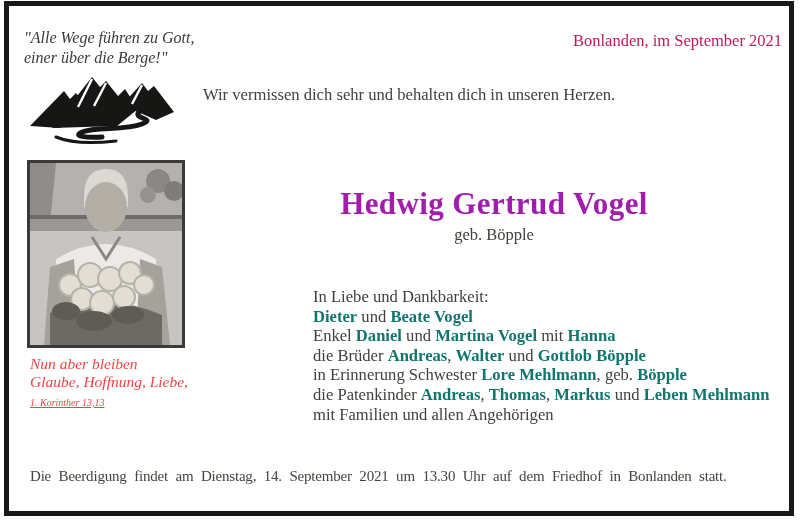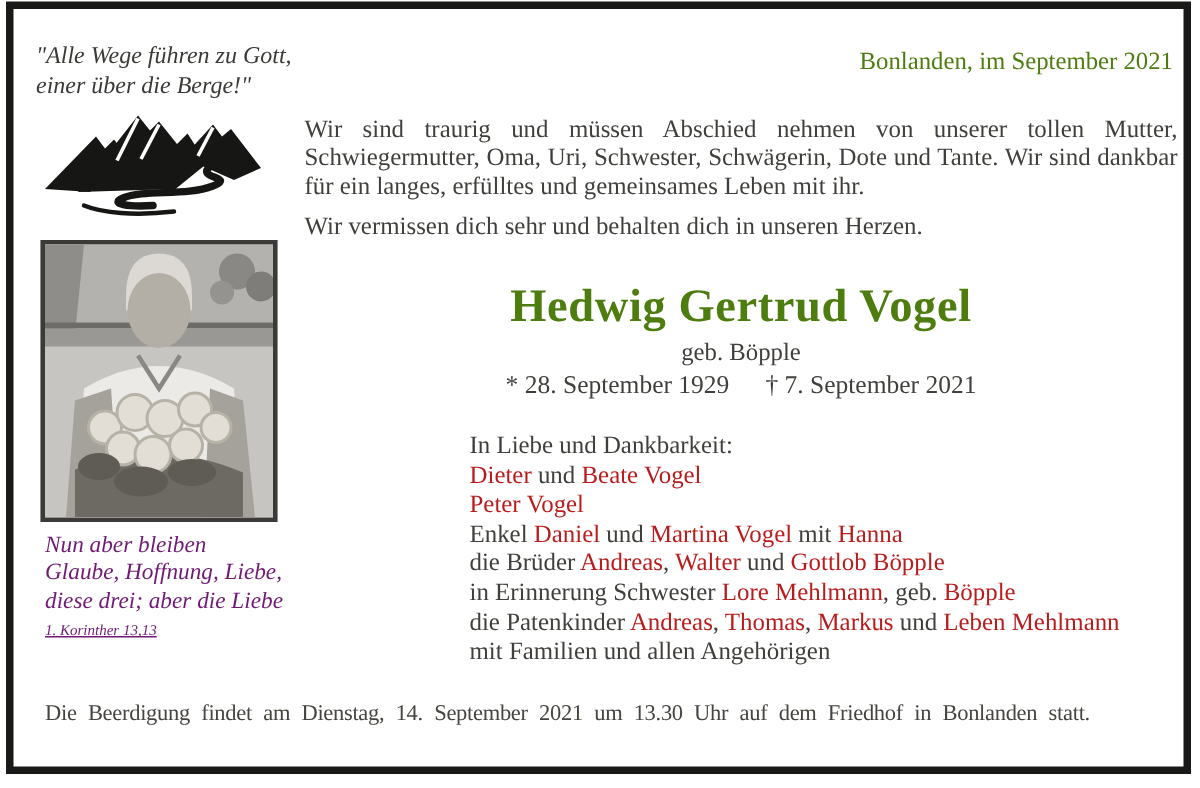--- a/index.html
+++ b/index.html
@@ -10,41 +10,41 @@
   }
   .abs{position:absolute;}
   .frame{
     left:4px;top:1px;width:790px;height:515px;
     border:5px solid #191918;box-sizing:border-box;
   }
   .quote{
     left:24px;top:28px;font-style:italic;font-size:16px;line-height:20px;
     color:#3c3a37;white-space:nowrap;
   }
-  .place-date{top:31px;right:18px;font-size:16.5px;color:#4d7c0f;}
+  .place-date{top:31px;right:18px;font-size:16.5px;color:#be185d;}
   .logo{left:28px;top:74px;width:152px;height:72px;}
   .main-col{left:203px;top:77px;width:582px;font-size:16.6px;line-height:18.8px;}
   .para1{text-align:justify;margin:0;}
   .para2{margin:9px 0 0 0;}
   .center-block{left:203px;top:187px;width:582px;text-align:center;}
   .deceased-name{
-    font-size:31px;font-weight:bold;color:#4d7c0f;
+    font-size:31px;font-weight:bold;color:#a21caf;
     letter-spacing:.4px;line-height:34px;margin:0;
   }
   .maiden{font-size:16.5px;margin-top:4px;text-align:center;}
   .dates{font-size:17px;margin-top:2px;}
   .death-date{margin-left:24px;}
   .family{left:313px;top:287px;font-size:16.6px;line-height:19.6px;}
-  .family .b{font-weight:normal;color:#b91c1c;}
+  .family .b{font-weight:bold;color:#0f766e;}
   .photo-wrap{
     left:27px;top:160px;width:152px;height:182px;
     border:3px solid #3b3a39;background:#c7c5c1;
   }
   .photo-wrap svg{display:block;filter:blur(.4px);}
-  .poem{left:30px;top:355px;font-style:italic;font-size:15.5px;line-height:18.4px;color:#701a75;}
+  .poem{left:30px;top:355px;font-style:italic;font-size:15.5px;line-height:18.4px;color:#ef4444;}
   .poem-source{font-size:10px;margin-top:2px;text-decoration:underline;}
   .funeral{
     left:30px;top:468px;width:748px;font-size:15px;
     letter-spacing:-.2px;word-spacing:4px;white-space:nowrap;color:#46443f;
   }
 </style>
 </head>
 <body>
 
 <div class="abs frame"></div>
@@ -69,21 +69,20 @@
       <path d="M114 11 L104 30"></path>
     </g>
     <g fill="none" stroke="#161615" stroke-linecap="round">
       <path d="M112 37 C102 45 130 44 114 50 C96 57 68 52 54 58 C44 62 58 64 74 63" stroke-width="5"></path>
       <path d="M88 67 C62 70 40 68 28 63" stroke-width="3"></path>
     </g>
   </svg>
 </div>
 
 <div class="abs main-col">
-  <p class="para1">Wir sind traurig und müssen Abschied nehmen von unserer tollen Mutter, Schwiegermutter, Oma, Uri, Schwester, Schwägerin, Dote und Tante. Wir sind dankbar für ein langes, erfülltes und gemeinsames Leben mit ihr.</p>
   <p class="para2">Wir vermissen dich sehr und behalten dich in unseren Herzen.</p>
 </div>
 
 <div class="abs photo-wrap">
   <svg viewBox="0 0 152 182" width="152" height="182" aria-hidden="true">
     <rect x="0" y="0" width="152" height="182" fill="#c7c5c1"></rect>
     <rect x="0" y="0" width="152" height="52" fill="#b4b2ae"></rect>
     <path d="M0 0 L26 0 L20 60 L0 66 Z" fill="#8f8d89"></path>
     <circle cx="128" cy="18" r="12" fill="#8a8884"></circle>
     <circle cx="144" cy="28" r="10" fill="#7f7d79"></circle>
@@ -111,40 +110,35 @@
       <ellipse cx="36" cy="148" rx="14" ry="9"></ellipse>
       <ellipse cx="64" cy="158" rx="18" ry="10"></ellipse>
       <ellipse cx="98" cy="152" rx="16" ry="9"></ellipse>
     </g>
   </svg>
 </div>
 
 <div class="abs center-block">
   <div class="deceased-name">Hedwig Gertrud Vogel</div>
   <div class="maiden">geb. Böpple</div>
-  <div class="dates">
-    <span>* 28. September 1929</span><span class="death-date">† 7. September 2021</span>
-  </div>
 </div>
 
 <div class="abs family">
   <div>In Liebe und Dankbarkeit:</div>
   <div id="family-lines">
       <div><span class="b">Dieter</span><span> und </span><span class="b">Beate Vogel</span></div>
-      <div><span class="b">Peter Vogel</span></div>
       <div><span>Enkel </span><span class="b">Daniel</span><span> und </span><span class="b">Martina Vogel</span><span> mit </span><span class="b">Hanna</span></div>
       <div><span>die Brüder </span><span class="b">Andreas</span><span>, </span><span class="b">Walter</span><span> und </span><span class="b">Gottlob Böpple</span></div>
       <div><span>in Erinnerung Schwester </span><span class="b">Lore Mehlmann</span><span>, geb. </span><span class="b">Böpple</span></div>
       <div><span>die Patenkinder </span><span class="b">Andreas</span><span>, </span><span class="b">Thomas</span><span>, </span><span class="b">Markus</span><span> und </span><span class="b">Leben Mehlmann</span></div>
       <div><span>mit Familien und allen Angehörigen</span></div>
     </div>
 </div>
 
 <div class="abs poem">
   <div id="poem-lines">
       <div>Nun aber bleiben</div>
       <div>Glaube, Hoffnung, Liebe,</div>
-      <div>diese drei; aber die Liebe</div>
     </div>
   <div class="poem-source">1. Korinther 13,13</div>
 </div>
 
 <div class="abs funeral">Die Beerdigung findet am Dienstag, 14. September 2021 um 13.30 Uhr auf dem Friedhof in Bonlanden statt.</div>
 
 </body></html>

